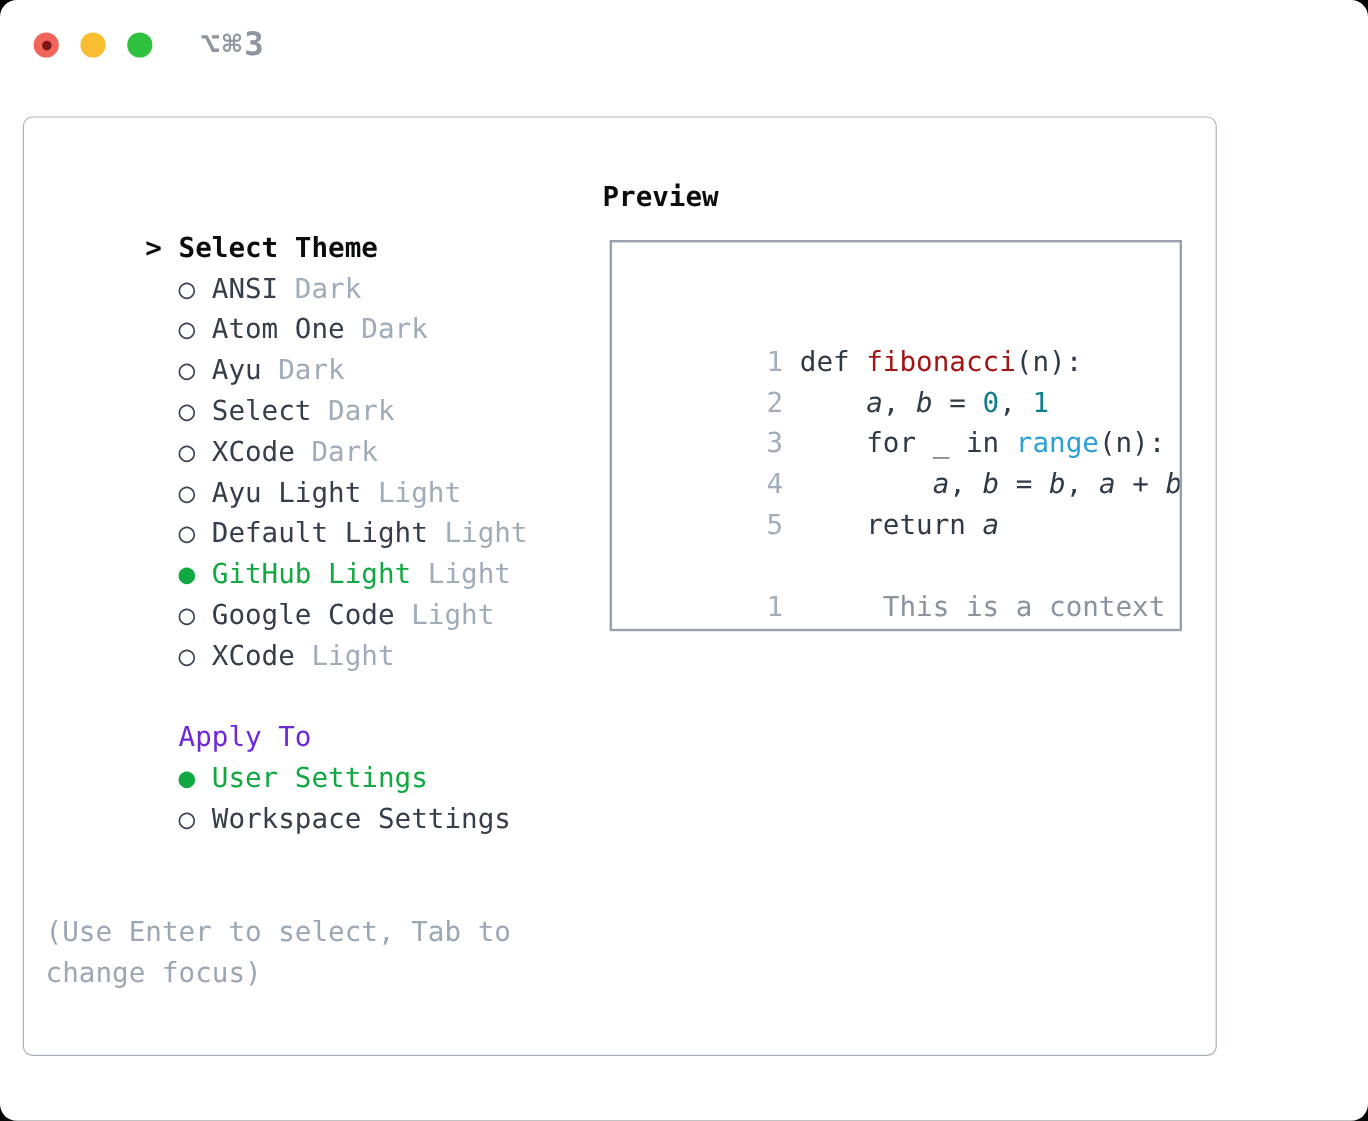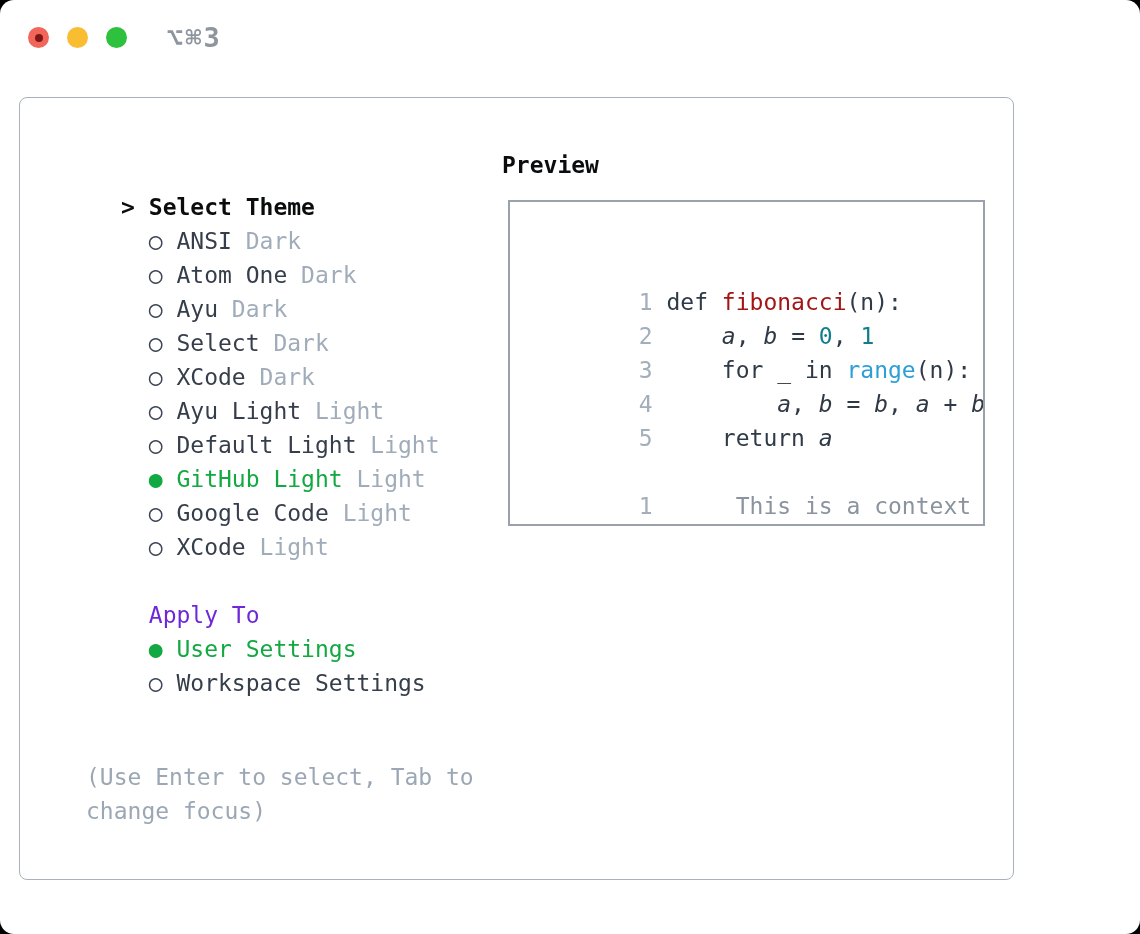--- a/index.html
+++ b/index.html
@@ -28,21 +28,21 @@
   .row-marker{display:inline-block;width:2ch;color:#3b4553;}
   .row-name{color:#353e4a;}
   .row-suffix{color:#a0acb9;margin-left:1ch;}
   .header-row .row-marker{color:#0a0c0e;font-weight:bold;}
   .header-row .row-name{color:#0a0c0e;font-weight:bold;}
   .row[data-state="selected"] .row-marker{color:#12a842;}
   .row[data-state="selected"] .row-name{color:#12a842;}
   .spacer-row{height:34px;}
   .apply-header .row-name{color:#6d28d9;}
   .hint{position:absolute;left:38px;top:760px;width:460px;}
-  .hint .row{color:#9ba7b4;margin-left:48px;}
+  .hint .row{color:#9ba7b4;}
 
   
   .preview-header{position:absolute;left:502px;top:148px;height:34px;line-height:34px;
     font-size:23px;font-weight:bold;color:#0a0c0e;white-space:pre;}
   .preview-box{position:absolute;left:508px;top:200px;width:477px;height:326px;
     border:2px solid #98a1ac;background:#fff;padding:49px 8px 0 18px;overflow:hidden;}
   .code-line{height:34px;line-height:34px;font-size:23px;white-space:pre;min-height:34px;}
   .lnum{display:inline-block;width:1ch;margin-right:1ch;color:#a3aebb;}
   .tok-plain{color:#303a46;}
   .tok-func{color:#a31515;}

